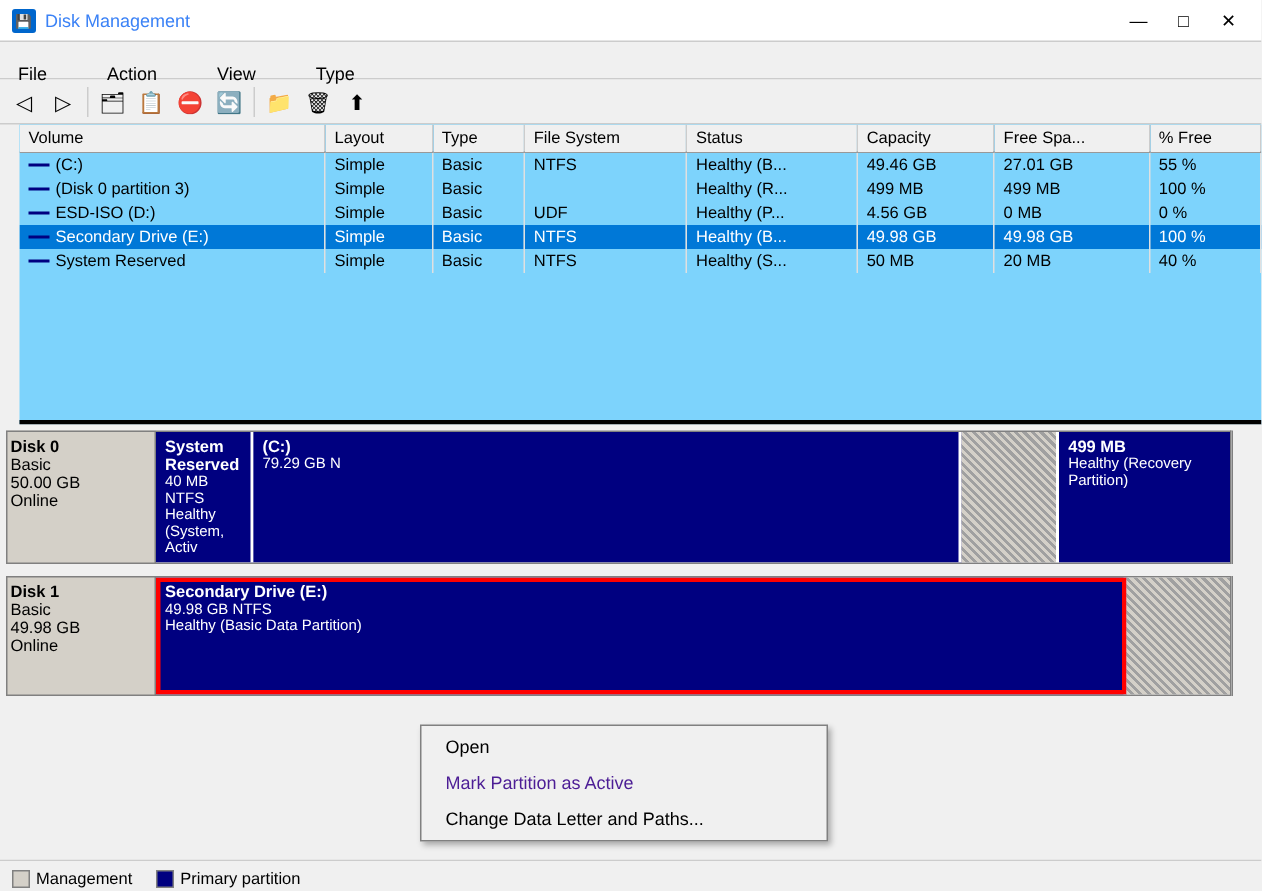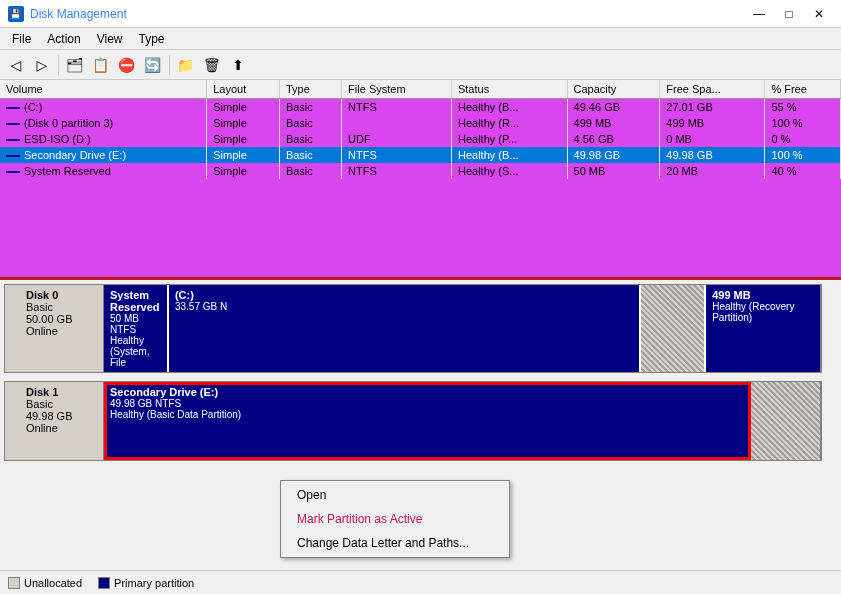--- a/index.html
+++ b/index.html
@@ -18,23 +18,24 @@
     .title-bar-left { display: flex; align-items: center; gap: 6px; }
     .title-bar-icon { width: 16px; height: 16px; background: #0066cc; border-radius: 2px; display: flex; align-items: center; justify-content: center; color: white; font-size: 9px; }
     .title-text { font-size: 12px; color: #3b82f6; }
     .title-bar-controls { display: flex; gap: 2px; }
     .title-btn { width: 28px; height: 20px; border: none; background: transparent; cursor: pointer; font-size: 12px; display: flex; align-items: center; justify-content: center; }
 
     
     .menu-bar {
       background: #f0f0f0;
       display: flex;
-      padding: 2px 4px;
+      padding: 12px 4px;
       border-bottom: 1px solid #ccc;
       height: 22px;
+      gap: 24px;
     }
     .menu-item { padding: 2px 8px; cursor: pointer; font-size: 12px; }
 
     
     .toolbar {
       background: #f0f0f0;
       display: flex;
       align-items: center;
       padding: 2px 4px;
       border-bottom: 1px solid #ccc;
@@ -55,22 +56,23 @@
     .main-area {
       display: flex;
       flex-direction: column;
       height: calc(594px - 80px);
     }
 
     
     .table-area {
       height: 200px;
       overflow-y: auto;
-      background: #d946ef;
-      border-bottom: 3px solid #b91c1c;
+      background: #7dd3fc;
+      border-bottom: 3px solid #000000;
+      margin-left: 13px;
     }
     table { width: 100%; border-collapse: collapse; }
     thead tr { background: #f0f0f0; }
     th {
       text-align: left;
       padding: 3px 6px;
       border-right: 1px solid #ccc;
       border-bottom: 1px solid #999;
       font-weight: normal;
       font-size: 11px;
@@ -98,21 +100,21 @@
     .disk-row {
       display: flex;
       margin-bottom: 8px;
       min-height: 80px;
     }
     .disk-label {
       width: 100px;
       min-width: 100px;
       background: #d4d0c8;
       border: 1px solid #808080;
-      padding: 4px 21px;
+      padding: 4px 2px;
       font-size: 11px;
     }
     .disk-label b { display: block; }
     .disk-partitions {
       flex: 1;
       display: flex;
       border: 1px solid #808080;
       border-left: none;
       overflow: hidden;
     }
@@ -155,34 +157,34 @@
     .legend-item { display: flex; align-items: center; gap: 4px; font-size: 11px; }
     .legend-box { width: 12px; height: 12px; border: 1px solid #808080; }
     .legend-box.unalloc { background: #d4d0c8; }
     .legend-box.primary { background: #000080; }
 
     
     .context-menu {
       position: absolute;
       top: 200px;
       left: 280px;
-      width: 230px;
+      width: 272px;
       background: #f0f0f0;
       border: 1px solid #808080;
       box-shadow: 2px 2px 4px rgba(0,0,0,0.3);
       z-index: 100;
       padding: 2px 0;
     }
     .ctx-item {
       padding: 5px 16px;
       font-size: 12px;
       cursor: pointer;
       display: block;
     }
-    .ctx-item.disabled { color: #be185d; cursor: default; }
+    .ctx-item.disabled { color: #4c1d95; cursor: default; }
   </style>
 </head>
 <body>
 
 <div class="title-bar">
   <div class="title-bar-left">
     <div class="title-bar-icon">💾</div>
     <span class="title-text">Disk Management</span>
   </div>
   <div class="title-bar-controls">
@@ -289,26 +291,26 @@
     <div class="disk-row">
       <div class="disk-label">
         <b>Disk 0</b>
         <span>Basic</span><br>
         <span>50.00 GB</span><br>
         <span>Online</span>
       </div>
       <div class="disk-partitions">
         <div class="partition primary" style="flex:1">
           <b>System Reserved</b>
-          <span>50 MB NTFS</span>
-          <span>Healthy (System, File</span>
+          <span>40 MB NTFS</span>
+          <span>Healthy (System, Activ</span>
         </div>
         <div class="partition primary" style="flex:9">
           <b>(C:)</b>
-          <span>33.57 GB N</span>
+          <span>79.29 GB N</span>
         </div>
         <div class="partition hatched" style="flex:1">
         </div>
         <div class="partition primary" style="flex:2">
           <b>499 MB</b>
           <span>Healthy (Recovery Partition)</span>
         </div>
       </div>
       <div style="width:16px; background:#f0f0f0; border-left:1px solid #808080;"></div>
     </div>
@@ -337,21 +339,21 @@
       <span class="ctx-item disabled">Mark Partition as Active</span>
       <span class="ctx-item">Change Data Letter and Paths...</span>
 
     </div>
 
   </div>
 
   <div class="legend-bar">
     <div class="legend-item">
       <div class="legend-box unalloc"></div>
-      <span>Unallocated</span>
+      <span>Management</span>
     </div>
     <div class="legend-item">
       <div class="legend-box primary"></div>
       <span>Primary partition</span>
     </div>
   </div>
 
 </div>
 
 </body></html>

